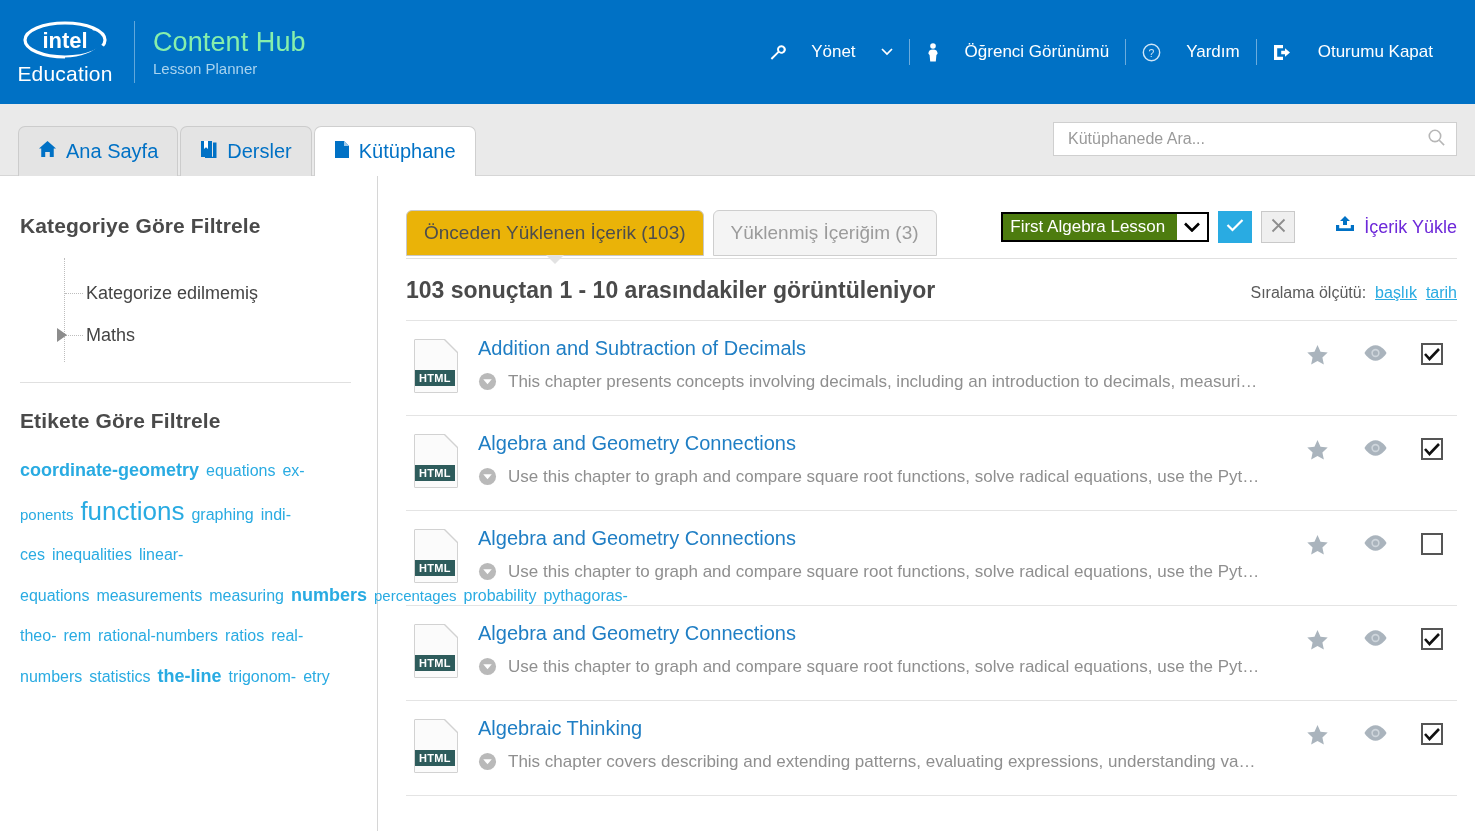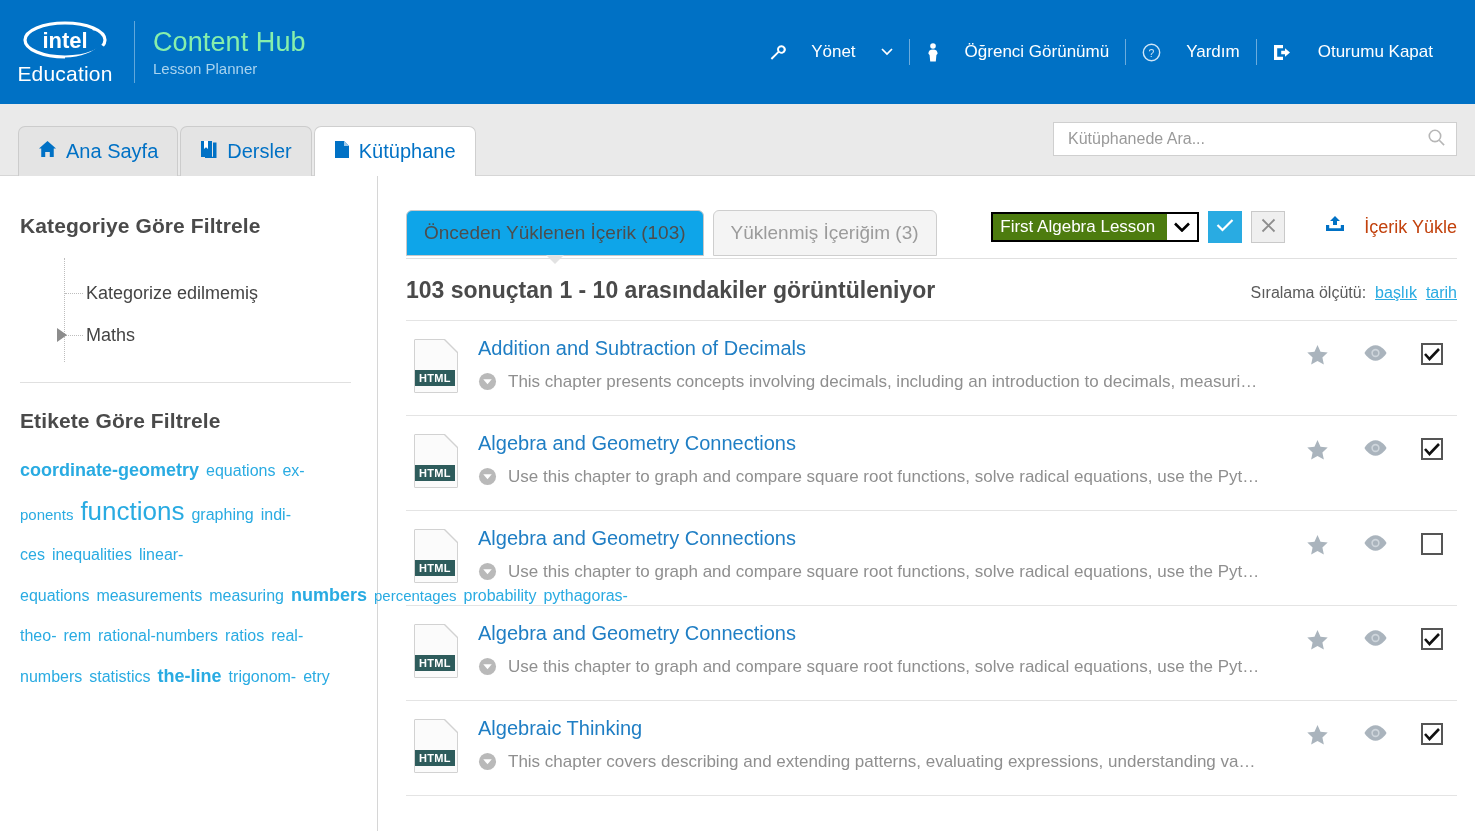--- a/index.html
+++ b/index.html
@@ -117,21 +117,21 @@
   .tag.s4 { font-size: 26px; }
 
   
   .main { flex: 1; padding: 34px 18px 0 28px; position: relative; }
   .ctrlrow { display: flex; align-items: flex-start; height: 48px; }
   .ctab {
     height: 46px; padding: 0 17px; display: flex; align-items: center;
     border: 1px solid #cecece; border-radius: 6px 6px 0 0;
     font-size: 19px; cursor: pointer; position: relative;
   }
-  .ctab.active { background: #0ea5e9; color: #4d4d4d; border-color: #c8c8c8; }
+  .ctab.active { background: #eab308; color: #4d4d4d; border-color: #c8c8c8; }
   .ctab.active::after {
     content: ""; position: absolute; left: 50%; bottom: -9px;
     transform: translateX(-50%);
     border-left: 9px solid transparent; border-right: 9px solid transparent;
     border-top: 9px solid #e2e2e2;
   }
   .ctab.inactive { background: #f4f4f4; color: #9b9b9b; margin-left: 9px; }
 
   .ctrl-right {
     margin-left: auto; display: flex; align-items: center; gap: 9px;
@@ -151,22 +151,22 @@
   }
   .btn-ok {
     width: 34px; height: 32px; background: #29abe2; border: none;
     display: flex; align-items: center; justify-content: center; cursor: pointer;
   }
   .btn-cancel {
     width: 34px; height: 32px; background: #efefef; border: 1px solid #c9c9c9;
     display: flex; align-items: center; justify-content: center; cursor: pointer;
   }
   .upload {
-    display: flex; align-items: center; gap: 18px; margin-left: 30px;
-    color: #c2410c; font-size: 18px; cursor: pointer;
+    display: flex; align-items: center; gap: 8px; margin-left: 30px;
+    color: #6d28d9; font-size: 18px; cursor: pointer;
   }
 
   .hr-main { border-top: 1px solid #e0e0e0; margin-top: 0; }
   .resultsrow {
     display: flex; align-items: baseline; padding: 18px 0 16px 0;
   }
   .results-count { font-size: 23px; font-weight: bold; color: #4a4a4a; }
   .sortwrap {
     margin-left: auto; display: flex; align-items: flex-end; gap: 9px;
     font-size: 16px; color: #5a5a5a;

